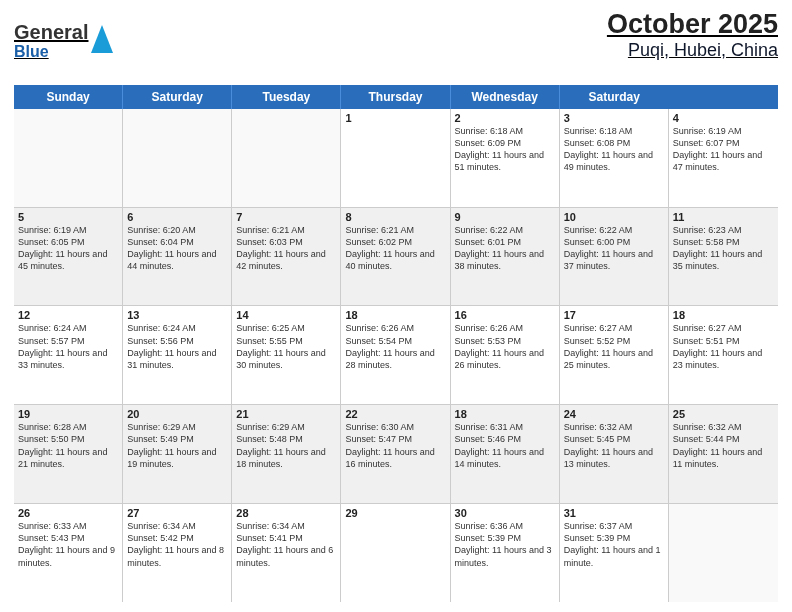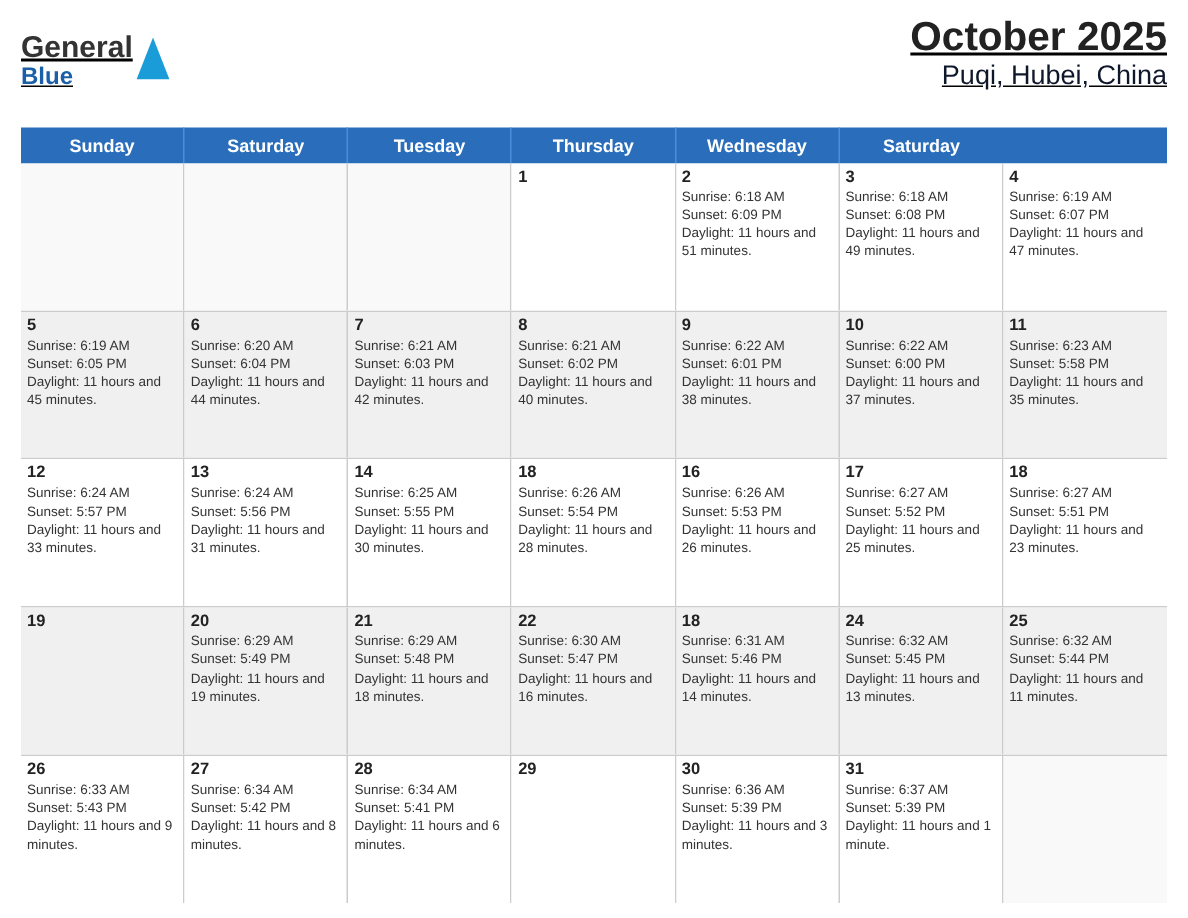--- a/index.html
+++ b/index.html
@@ -214,20 +214,21 @@
             <div class="cell-text">Sunrise: 6:27 AM<br>Sunset: 5:52 PM<br>Daylight: 11 hours and 25 minutes.</div>
           </div>
           <div class="cal-cell">
             <div class="day-num">18</div>
             <div class="cell-text">Sunrise: 6:27 AM<br>Sunset: 5:51 PM<br>Daylight: 11 hours and 23 minutes.</div>
           </div>
         </div>
         <div class="cal-row">
           <div class="cal-cell shade">
             <div class="day-num">19</div>
+            <div class="cell-text">Sunrise: 6:28 AM<br>Sunset: 5:50 PM<br>Daylight: 11 hours and 21 minutes.</div>
           </div>
           <div class="cal-cell shade">
             <div class="day-num">20</div>
             <div class="cell-text">Sunrise: 6:29 AM<br>Sunset: 5:49 PM<br>Daylight: 11 hours and 19 minutes.</div>
           </div>
           <div class="cal-cell shade">
             <div class="day-num">21</div>
             <div class="cell-text">Sunrise: 6:29 AM<br>Sunset: 5:48 PM<br>Daylight: 11 hours and 18 minutes.</div>
           </div>
           <div class="cal-cell shade">

